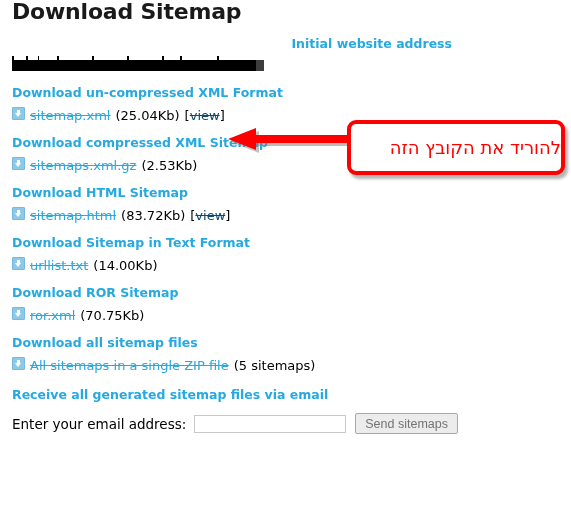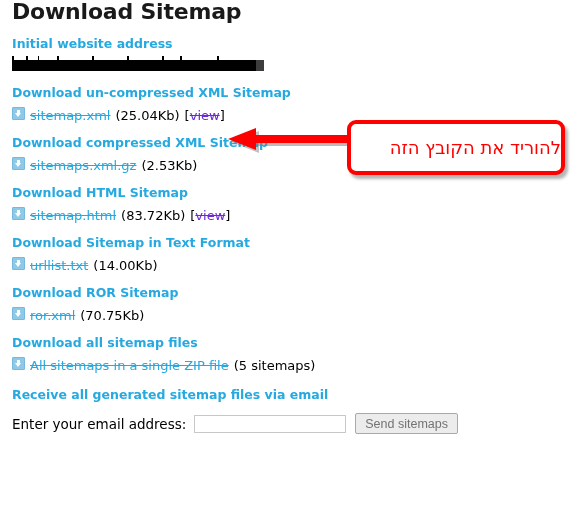--- a/index.html
+++ b/index.html
@@ -143,26 +143,26 @@
     color: #000000;
     margin-left: 5px;
     font-size: 13px;
   }
   .view-wrap {
     margin-left: 5px;
     color: #000000;
     font-size: 13px;
   }
   .view-link {
-    color: #6d28d9;
+    color: #0c4a6e;
     text-decoration: line-through;
   }
 
   .block { margin-top: 11px; }
-  .block:first-child { margin-top: 0; }
+  .block:first-child { margin-top: 0; text-align: right; }
 
   
   .email-heading {
     margin-top: 13px;
   }
   .email-row {
     display: flex;
     align-items: center;
     margin-top: 10px;
     font-size: 13.5px;
@@ -278,21 +278,21 @@
   <div class="content">
 
     <div class="block">
       <div class="section-heading">Initial website address</div>
       <div class="url-redacted">
         <div class="bar"></div>
       </div>
     </div>
 
     <div class="block">
-      <div class="section-heading">Download un-compressed XML Sitemap</div>
+      <div class="section-heading">Download un-compressed XML Format</div>
       <div class="file-row">
         <span class="dl-icon"></span>
         <a class="file-link" href="#">sitemap.xml</a>
         <span class="file-size">(25.04Kb)</span>
         <span class="view-wrap"><span>[</span><a class="view-link" href="#">view</a><span>]</span></span>
       </div>
     </div>
 
     <div class="block">
       <div class="section-heading">Download compressed XML Sitemap</div>

